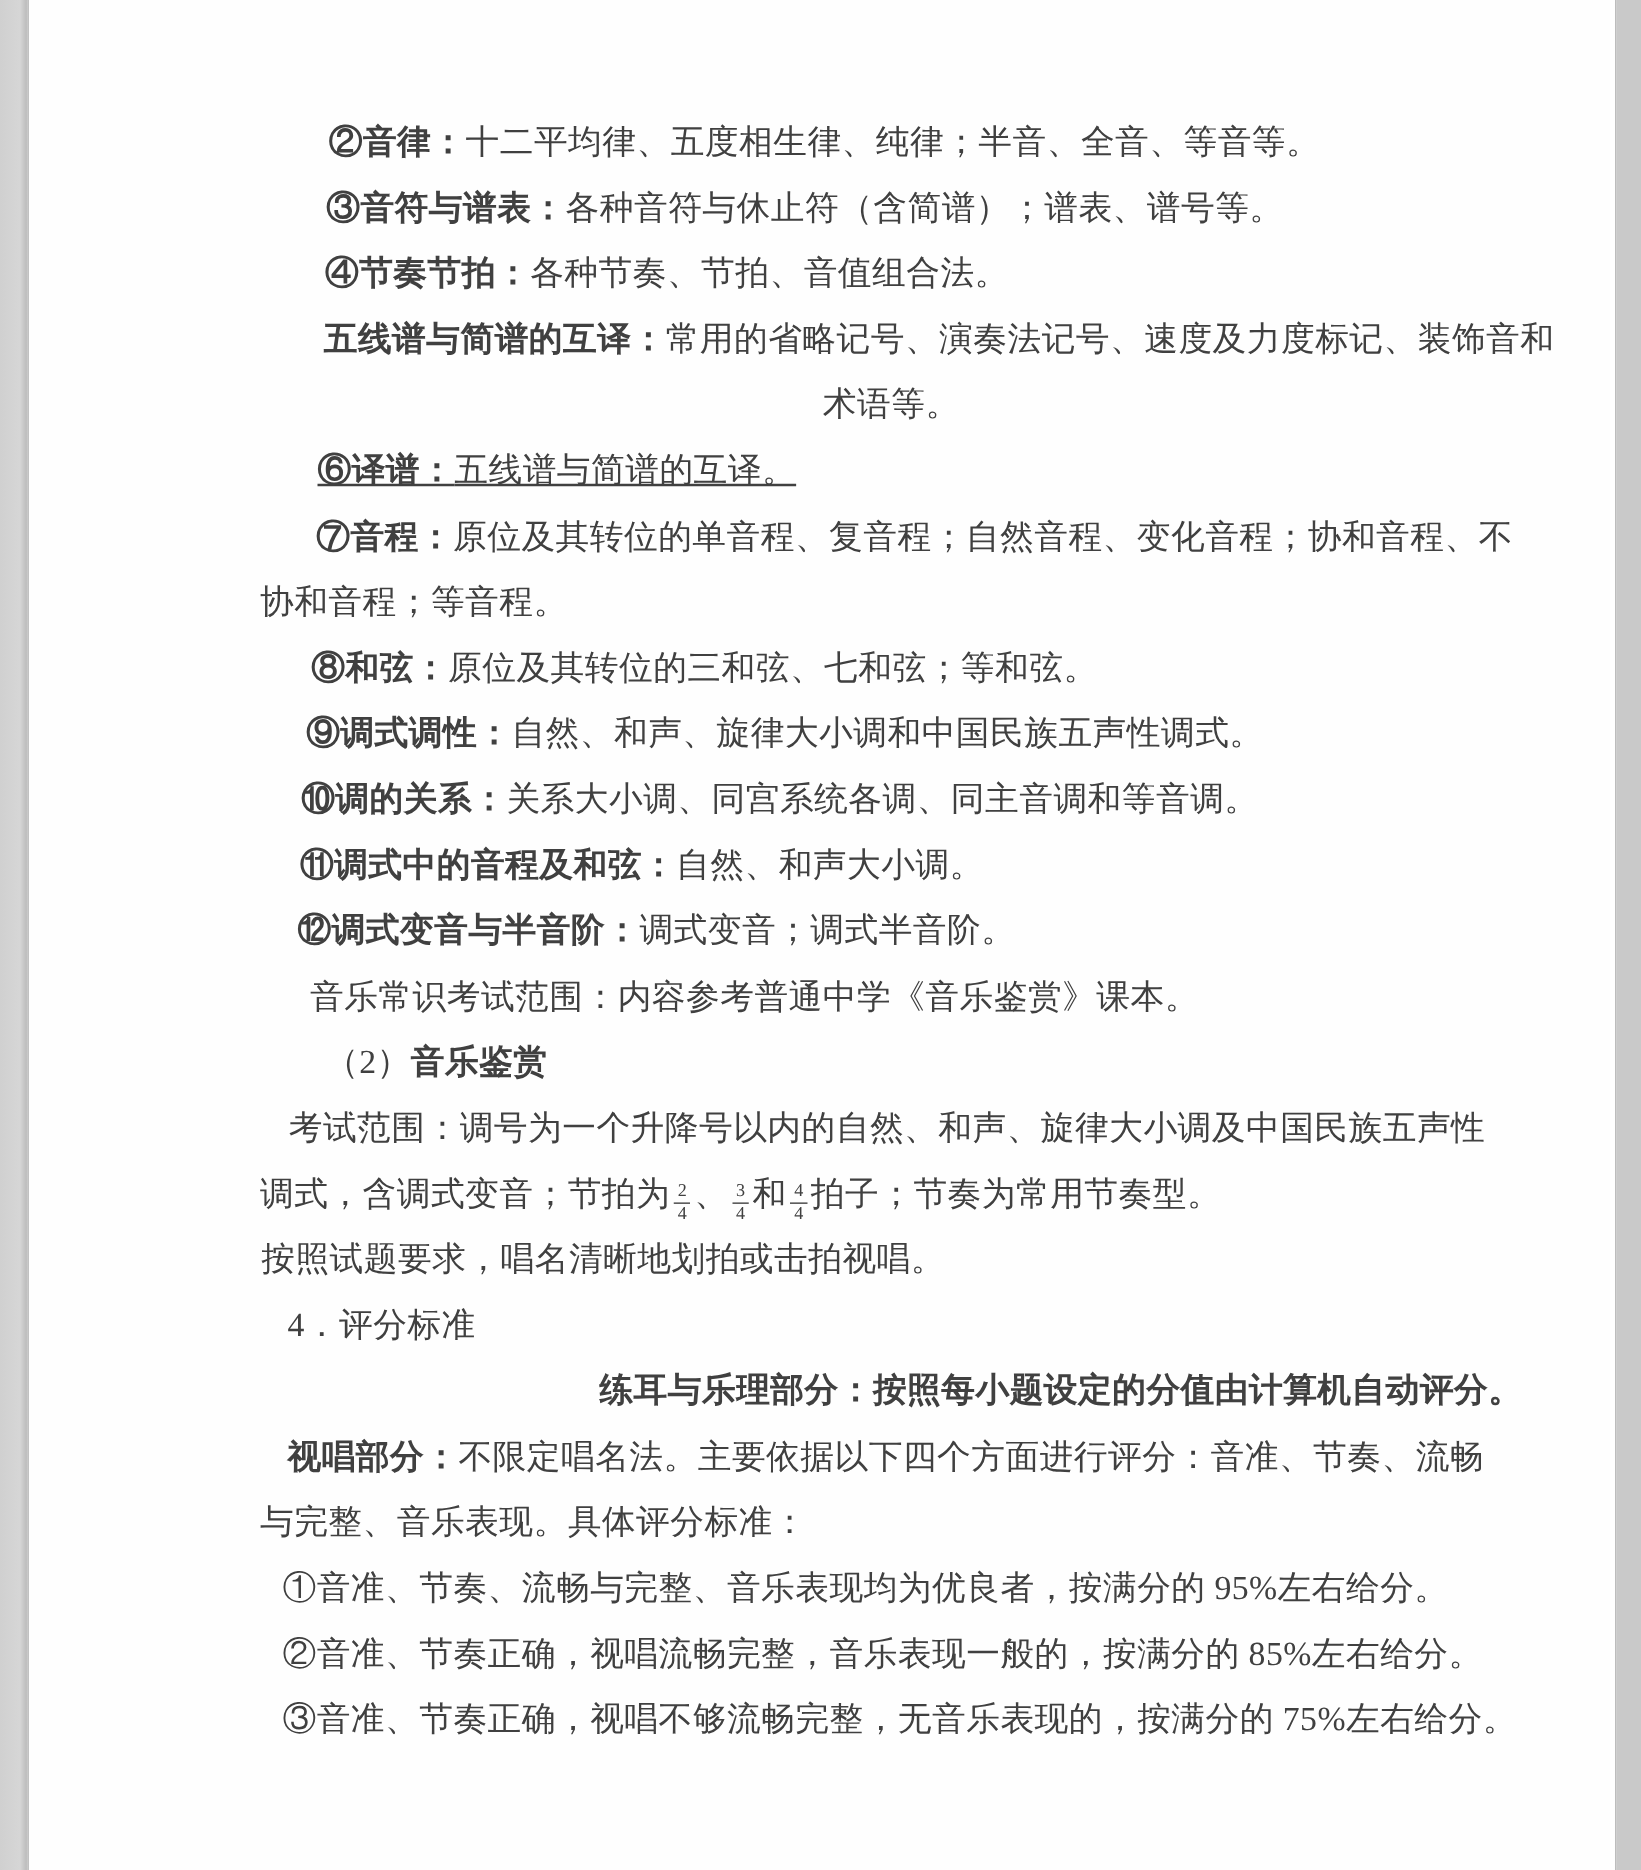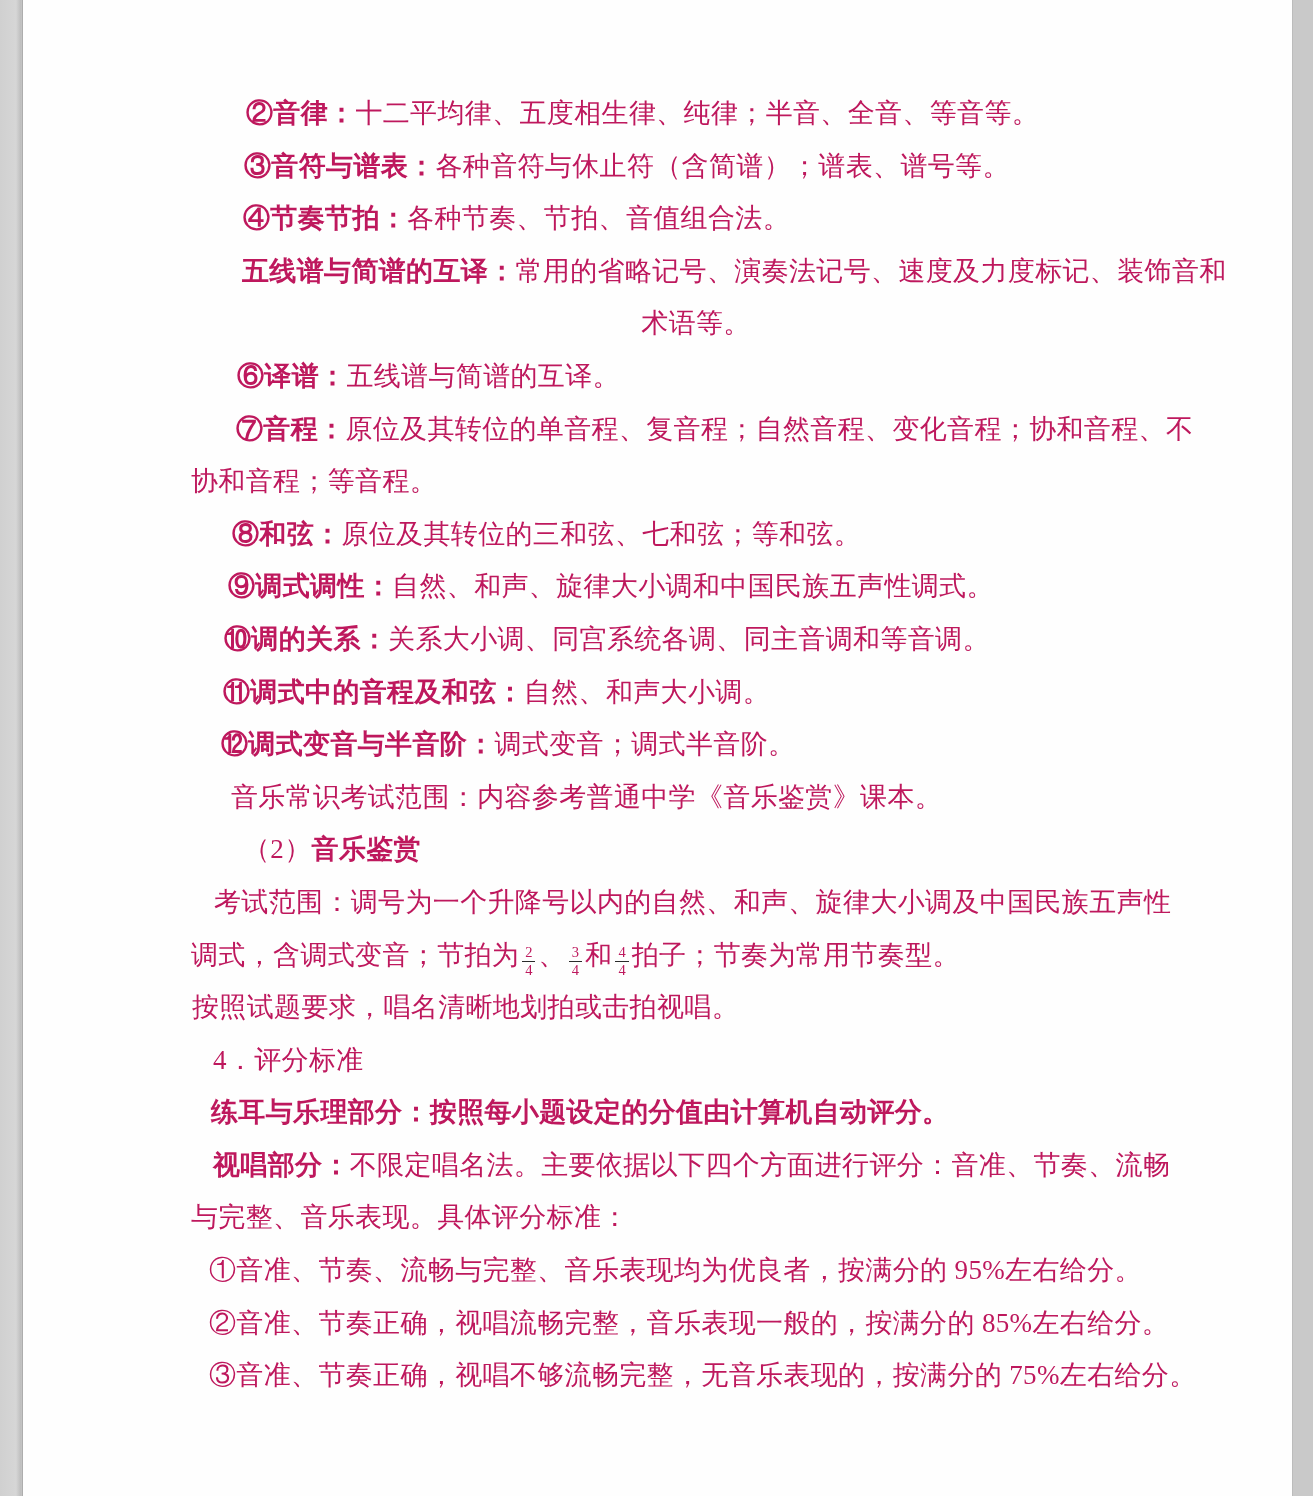--- a/index.html
+++ b/index.html
@@ -23,24 +23,24 @@
     top: 0;
     width: 1271px;
     height: 1496px;
     background: #fefefe;
     border-left: 1px solid #adadad;
     border-right: 1px solid #bcbcbc;
     box-sizing: border-box;
   }
   .content {
     position: absolute;
-    left: 168px;
+    left: 185px;
     top: 87px;
     width: 1010px;
-    color: #be185d;
+    color: #404040;
     font-size: 27px;
     letter-spacing: 0.35px;
   }
   .line {
     height: 52.6px;
     line-height: 52.6px;
     white-space: nowrap;
   }
   .seg-bold {
     font-weight: bold;
@@ -82,35 +82,35 @@
 <body>
 
 <div class="scan-bg">
   <div class="paper">
     <div class="content">
         <div class="line" style="padding-left: 55px;"><span class="seg-bold ">②音律：</span><span class="">十二平均律、五度相生律、纯律；半音、全音、等音等。</span></div>
         <div class="line" style="padding-left: 53px;"><span class="seg-bold ">③音符与谱表：</span><span class="">各种音符与休止符（含简谱）；谱表、谱号等。</span></div>
         <div class="line" style="padding-left: 52px;"><span class="seg-bold ">④节奏节拍：</span><span class="">各种节奏、节拍、音值组合法。</span></div>
         <div class="line" style="padding-left: 51px;"><span class="seg-bold ">五线谱与简谱的互译：</span><span class="">常用的省略记号、演奏法记号、速度及力度标记、装饰音和</span></div>
         <div class="line" style="padding-left: 0px; text-align: center;"><span class="">术语等。</span></div>
-        <div class="line" style="padding-left: 46px;"><span class="seg-bold ">⑥译谱：</span><span class="">五线谱与简谱的互译。</span></div>
+        <div class="line" style="padding-left: 46px; text-decoration: underline;"><span class="seg-bold ">⑥译谱：</span><span class="">五线谱与简谱的互译。</span></div>
         <div class="line" style="padding-left: 45px;"><span class="seg-bold ">⑦音程：</span><span class="">原位及其转位的单音程、复音程；自然音程、变化音程；协和音程、不</span></div>
         <div class="line" style="padding-left: 0px;"><span class="">协和音程；等音程。</span></div>
         <div class="line" style="padding-left: 41px;"><span class="seg-bold ">⑧和弦：</span><span class="">原位及其转位的三和弦、七和弦；等和弦。</span></div>
         <div class="line" style="padding-left: 37px;"><span class="seg-bold ">⑨调式调性：</span><span class="">自然、和声、旋律大小调和中国民族五声性调式。</span></div>
         <div class="line" style="padding-left: 33px;"><span class="seg-bold ">⑩调的关系：</span><span class="">关系大小调、同宫系统各调、同主音调和等音调。</span></div>
         <div class="line" style="padding-left: 32px;"><span class="seg-bold ">⑪调式中的音程及和弦：</span><span class="">自然、和声大小调。</span></div>
         <div class="line" style="padding-left: 30px;"><span class="seg-bold ">⑫调式变音与半音阶：</span><span class="">调式变音；调式半音阶。</span></div>
         <div class="line" style="padding-left: 40px;"><span class="">音乐常识考试范围：内容参考普通中学《音乐鉴赏》课本。</span></div>
         <div class="line" style="padding-left: 52px;"><span class="">（2）</span><span class="seg-bold ">音乐鉴赏</span></div>
         <div class="line" style="padding-left: 23px;"><span class="">考试范围：调号为一个升降号以内的自然、和声、旋律大小调及中国民族五声性</span></div>
         <div class="line" style="padding-left: 0px;"><span class="">调式，含调式变音；节拍为</span><span class="frac"><span class="num">2</span><span class="den">4</span></span><span class="">、</span><span class="frac"><span class="num">3</span><span class="den">4</span></span><span class="">和</span><span class="frac"><span class="num">4</span><span class="den">4</span></span><span class="">拍子；节奏为常用节奏型。</span></div>
         <div class="line" style="padding-left: 1px;"><span class="">按照试题要求，唱名清晰地划拍或击拍视唱。</span></div>
         <div class="line" style="padding-left: 22px;"><span class="">4．评分标准</span></div>
-        <div class="line" style="padding-left: 20px;"><span class="seg-bold ">练耳与乐理部分：按照每小题设定的分值由计算机自动评分。</span></div>
+        <div class="line" style="padding-left: 20px; text-align: right;"><span class="seg-bold ">练耳与乐理部分：按照每小题设定的分值由计算机自动评分。</span></div>
         <div class="line" style="padding-left: 22px;"><span class="seg-bold ">视唱部分：</span><span class="">不限定唱名法。主要依据以下四个方面进行评分：音准、节奏、流畅</span></div>
         <div class="line" style="padding-left: 0px;"><span class="">与完整、音乐表现。具体评分标准：</span></div>
         <div class="line" style="padding-left: 18px;"><span class="">①音准、节奏、流畅与完整、音乐表现均为优良者，按满分的 95%左右给分。</span></div>
         <div class="line" style="padding-left: 18px;"><span class="">②音准、节奏正确，视唱流畅完整，音乐表现一般的，按满分的 85%左右给分。</span></div>
         <div class="line" style="padding-left: 18px;"><span class="">③音准、节奏正确，视唱不够流畅完整，无音乐表现的，按满分的 75%左右给分。</span></div>
       </div>
   </div>
 </div>
 
 </body></html>

